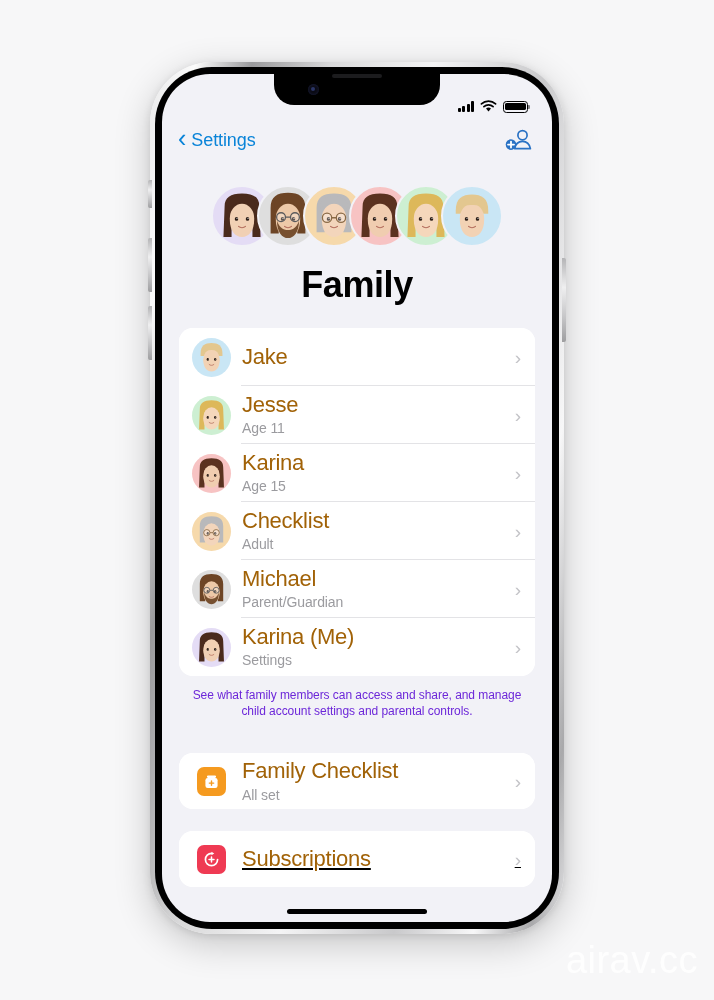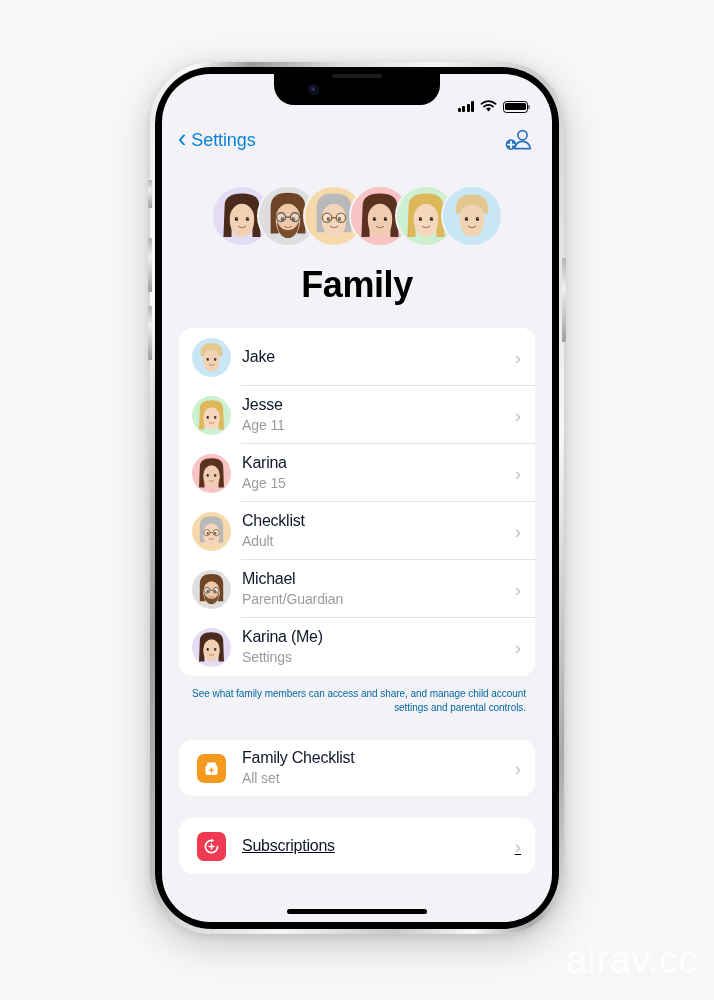--- a/index.html
+++ b/index.html
@@ -267,51 +267,51 @@
 
   .avatar {
     width: 39px; height: 39px;
     border-radius: 50%;
     flex: 0 0 auto;
     overflow: hidden;
     position: relative;
   }
   .row-text { margin-left: 11px; flex: 1 1 auto; min-width: 0; }
   .row-title {
-    font-size: 16px;
-    color: #0f172a;
+    font-size: 22px;
+    color: #a16207;
     line-height: 1.2;
     letter-spacing: -0.25px;
   }
   .row-sub {
     font-size: 14px;
     color: #9b9b9f;
     line-height: 1.35;
     margin-top: 1px;
     letter-spacing: -0.1px;
   }
   .chevron {
     flex: 0 0 auto;
     color: #c3c3c7;
     font-size: 19px;
     line-height: 1;
     font-weight: 400;
     margin-left: 8px;
   }
 
   #footer-note {
-    font-size: 10px;
-    color: #0369a1;
+    font-size: 12px;
+    color: #6d28d9;
     line-height: 1.35;
     margin: 11px 26px 0 26px;
-    text-align: right;
+    text-align: center;
     letter-spacing: -0.05px;
   }
 
-  #checklist-card { margin-top: 26px; }
+  #checklist-card { margin-top: 34px; }
   #subscriptions-card { margin-top: 22px; text-decoration: underline; }
 
   .app-icon {
     width: 29px; height: 29px;
     border-radius: 7px;
     flex: 0 0 auto;
     margin-left: 5px;
     display: flex;
     align-items: center;
     justify-content: center;

